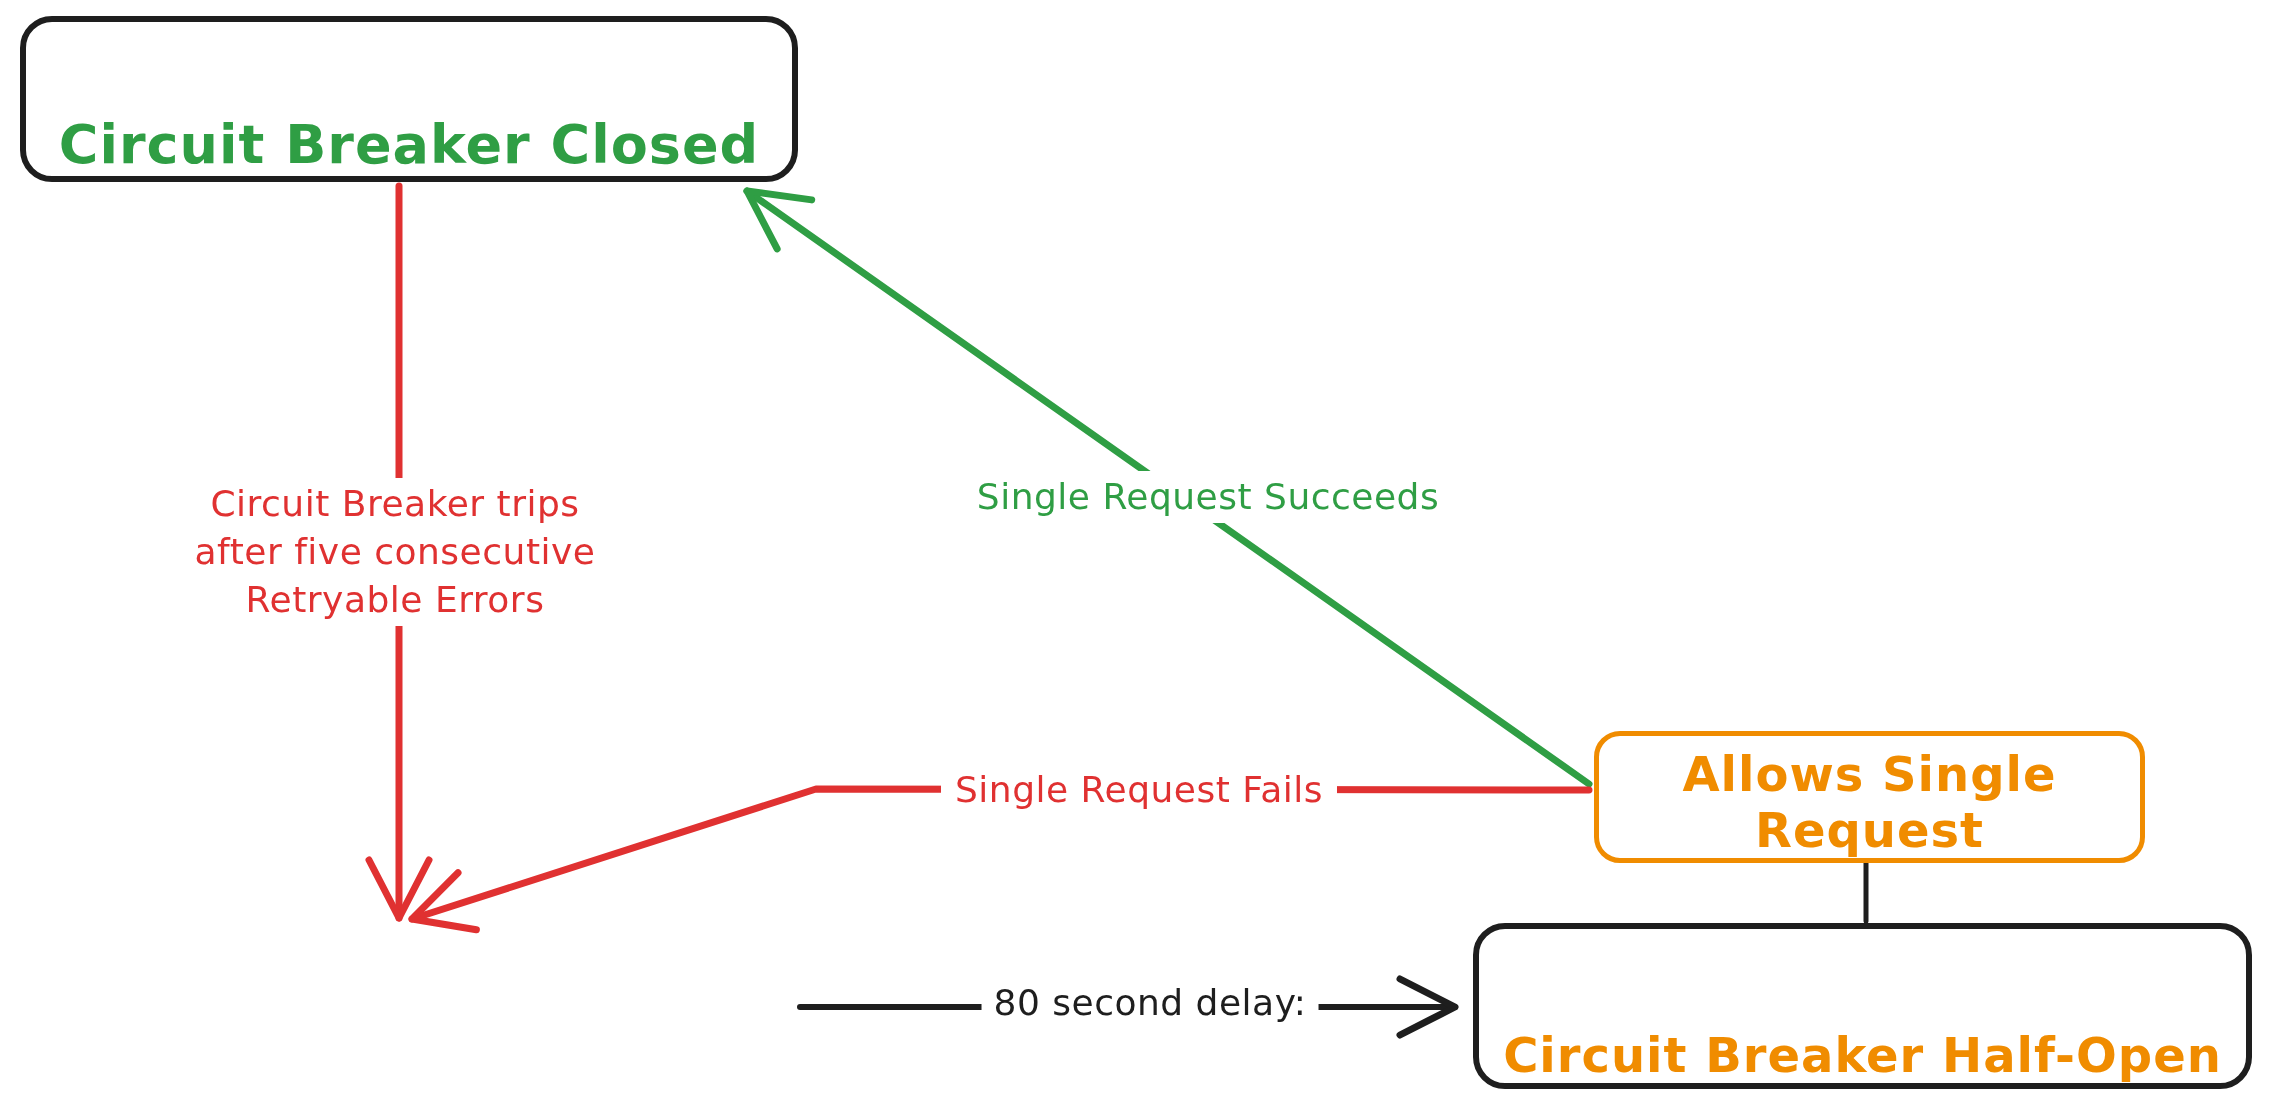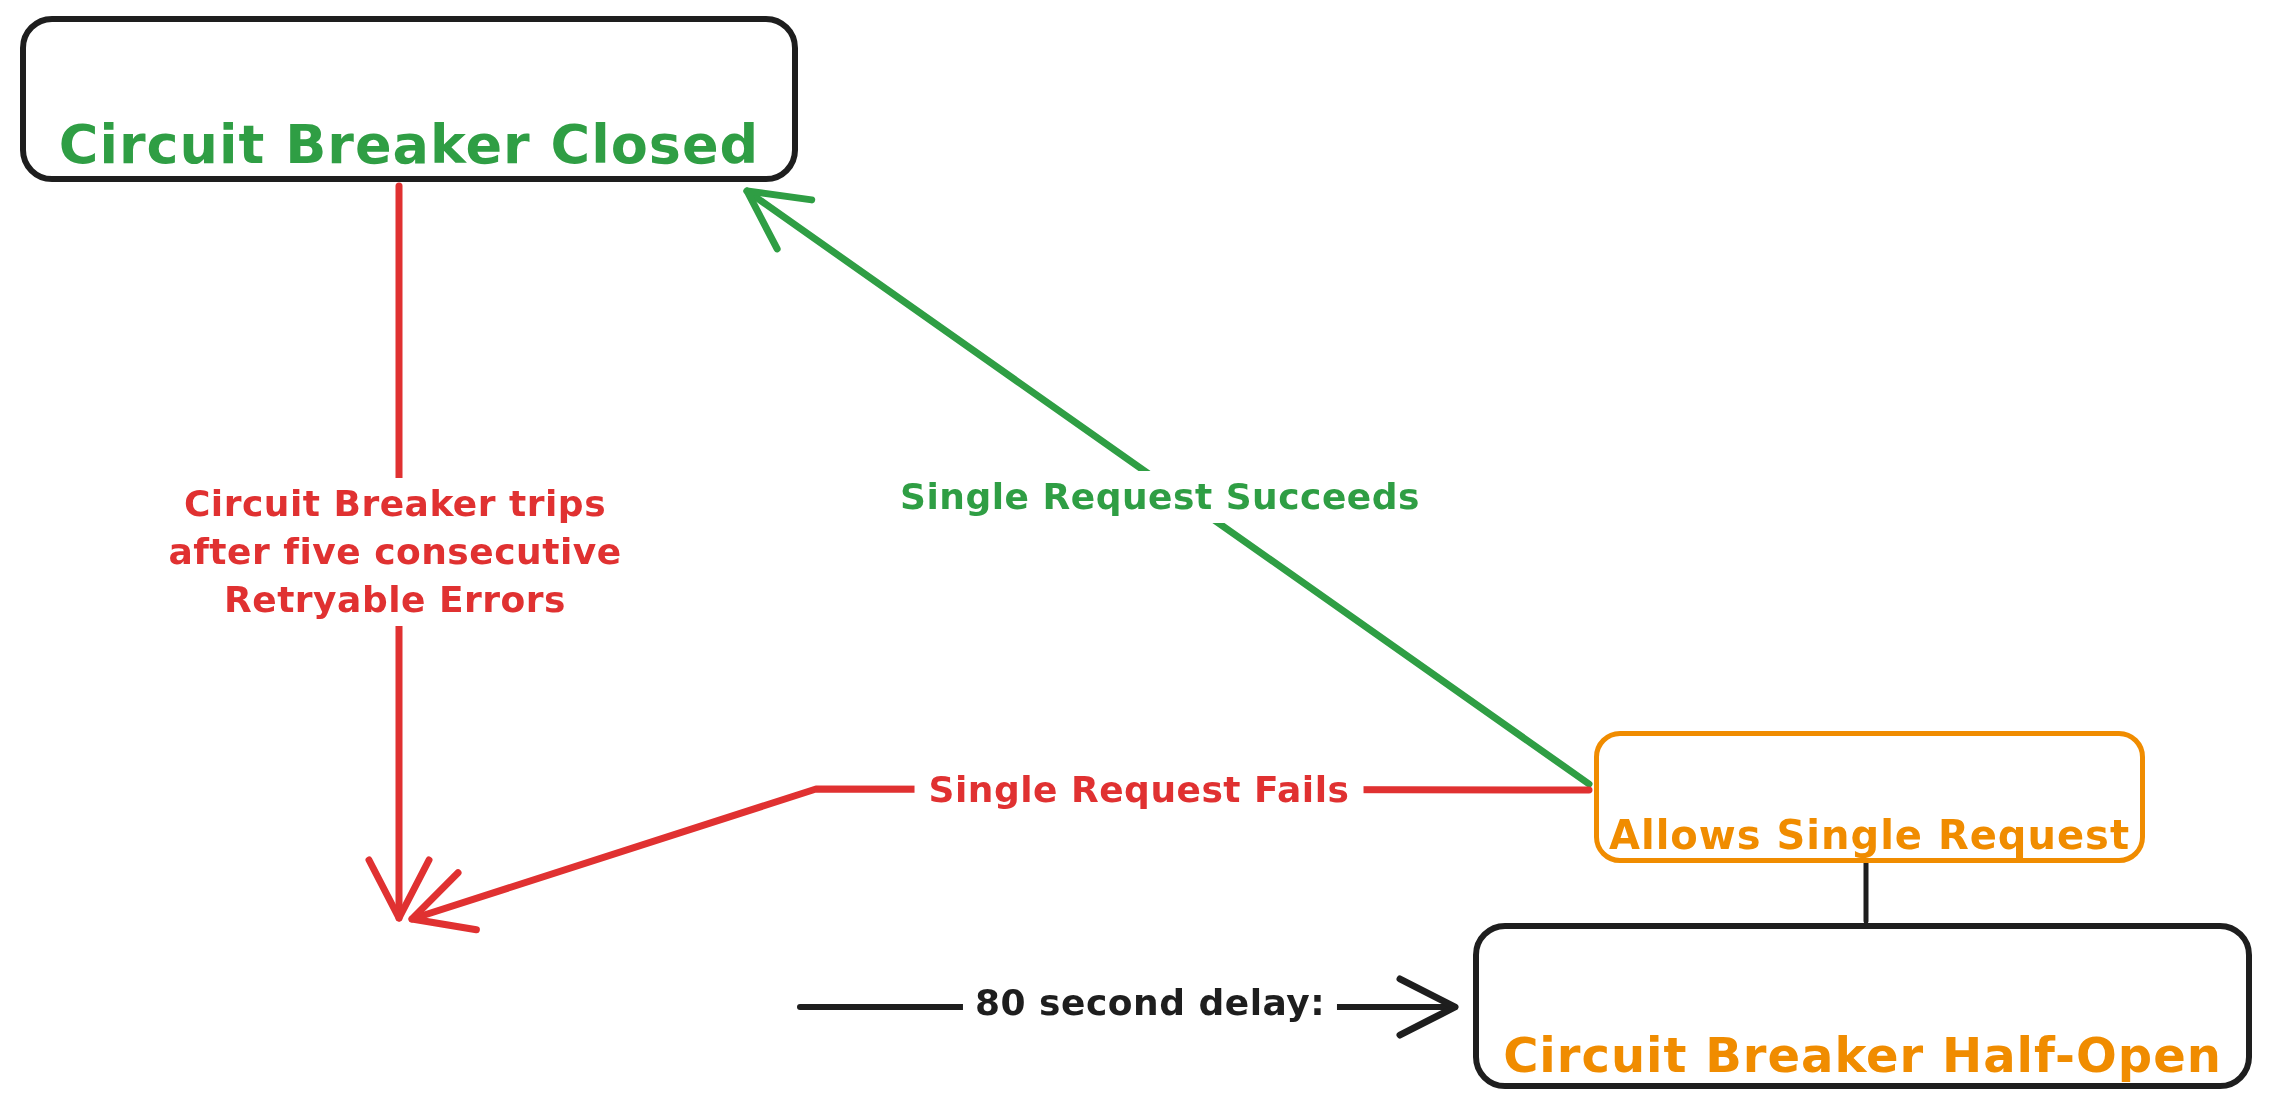--- a/index.html
+++ b/index.html
@@ -30,39 +30,39 @@
     text-align: center;
     font-weight: bold;
     letter-spacing: 1px;
     z-index: 2;
   }
   .node-closed   { left: 20px;   top: 16px;  width: 778px; height: 166px; font-size: 54px; color: var(--green, #2f9e44); }
   .node-open     { left: 20px;   top: 923px; width: 778px; height: 158px; font-size: 54px; color: var(--red, #e03131); }
   .node-halfopen { left: 1473px; top: 923px; width: 779px; height: 166px; font-size: 48px; color: var(--orange, #f08c00); }
   .node-allows   {
     left: 1594px; top: 731px; width: 551px; height: 132px;
-    font-size: 40px; color: var(--orange, #f08c00);
+    font-size: 48px; color: var(--orange, #f08c00);
     border: 5px solid var(--orange, #f08c00); border-radius: 26px;
   }
 
   .edge-label {
     position: absolute;
     transform: translate(-50%, -50%);
     background: #ffffff;
     padding: 2px 12px;
     font-size: 36px;
     line-height: 48px;
-    font-weight: bold;
+    font-weight: normal;
     text-align: center;
     white-space: nowrap;
     z-index: 3;
     letter-spacing: 0.5px;
   }
   .label-trip    { left: 395px;  top: 552px;  color: var(--red, #e03131); }
-  .label-succeed { left: 1160px; top: 497px;  color: var(--green, #2f9e44); }
+  .label-succeed { left: 1208px; top: 497px;  color: var(--green, #2f9e44); }
   .label-fail    { left: 1139px; top: 790px;  color: var(--red, #e03131); padding: 0 14px; }
   .label-delay   { left: 1150px; top: 1003px; color: var(--black, #1e1e1e); }
 </style>
 </head>
 <body>
 
 <div class="canvas">
 
   <svg class="edges-layer" viewBox="0 0 2272 1107" xmlns="http://www.w3.org/2000/svg">
     <defs>

